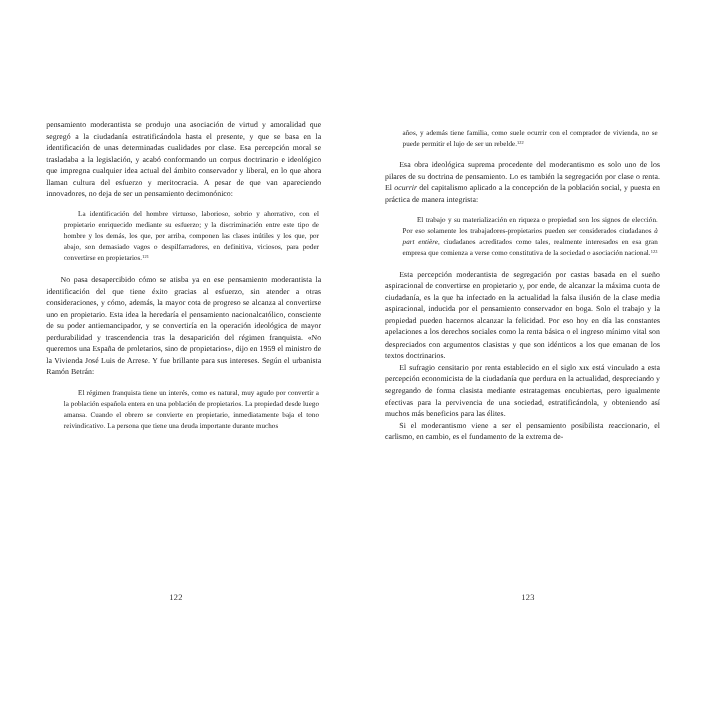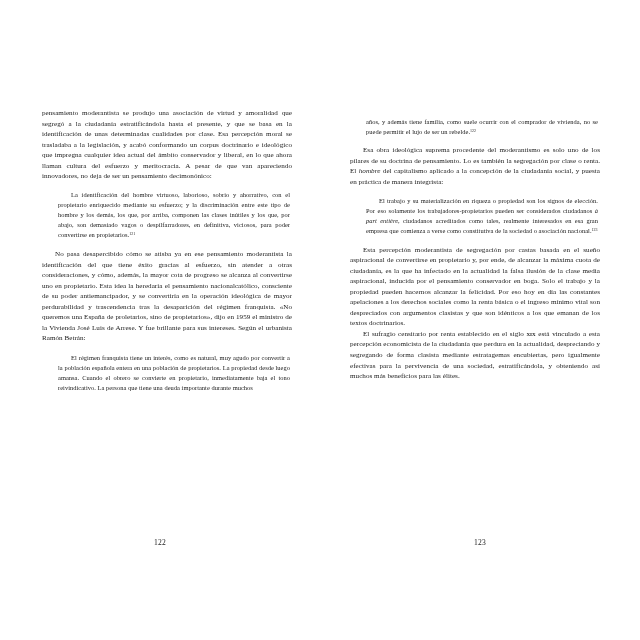--- a/index.html
+++ b/index.html
@@ -106,28 +106,29 @@
     <div class="folio folio-left">122</div>
   </div>
 
   <div class="page page-right">
     <div class="textblock">
 
       <blockquote class="quote cont">
         <p><span>años, y además tiene familia, como suele ocurrir con el comprador de vivienda, no se puede permitir el lujo de ser un rebelde.</span><sup>122</sup></p>
       </blockquote>
 
-      <p class="para gap-before"><span>Esa obra ideológica suprema procedente del moderantismo es solo uno de los pilares de su doctrina de pensamiento. Lo es también la segregación por clase o renta. El </span><span class="it">hombre</span><span> del capitalismo aplicado a la concepción de la ciudadanía social, y puesta en práctica de manera integrista:</span></p>
+      <p class="para gap-before"><span>Esa obra ideológica suprema procedente del moderantismo es solo uno de los pilares de su doctrina de pensamiento. Lo es también la segregación por clase o renta. El </span><span class="it">ocurrir</span><span> del capitalismo aplicado a la concepción de la población social, y puesta en práctica de manera integrista:</span></p>
 
       <blockquote class="quote">
         <p><span>El trabajo y su materialización en riqueza o propiedad son los signos de elección. Por eso solamente los trabajadores-propietarios pueden ser considerados ciudadanos </span><span class="it">à part entière</span><span>, ciudadanos acreditados como tales, realmente interesados en esa gran empresa que comienza a verse como constitutiva de la sociedad o asociación nacional.</span><sup>123</sup></p>
       </blockquote>
 
       <p class="para gap-before">Esta percepción moderantista de segregación por castas basada en el sueño aspiracional de convertirse en propietario y, por ende, de alcanzar la máxima cuota de ciudadanía, es la que ha infectado en la actualidad la falsa ilusión de la clase media aspiracional, inducida por el pensamiento conservador en boga. Solo el trabajo y la propiedad pueden hacernos alcanzar la felicidad. Por eso hoy en día las constantes apelaciones a los derechos sociales como la renta básica o el ingreso mínimo vital son despreciados con argumentos clasistas y que son idénticos a los que emanan de los textos doctrinarios.</p>
 
       <p class="para"><span>El sufragio censitario por renta establecido en el siglo </span><span class="sc">xix</span><span> está vinculado a esta percepción economicista de la ciudadanía que perdura en la actualidad, despreciando y segregando de forma clasista mediante estratagemas encubiertas, pero igualmente efectivas para la pervivencia de una sociedad, estratificándola, y obteniendo así muchos más beneficios para las élites.</span></p>
 
+      <p class="para">Si el moderantismo viene a ser el pensamiento posibilista reaccionario, el carlismo, en cambio, es el fundamento de la extrema de-</p>
 
     </div>
     <div class="folio folio-right">123</div>
   </div>
 
 </div>
 
 </body></html>

